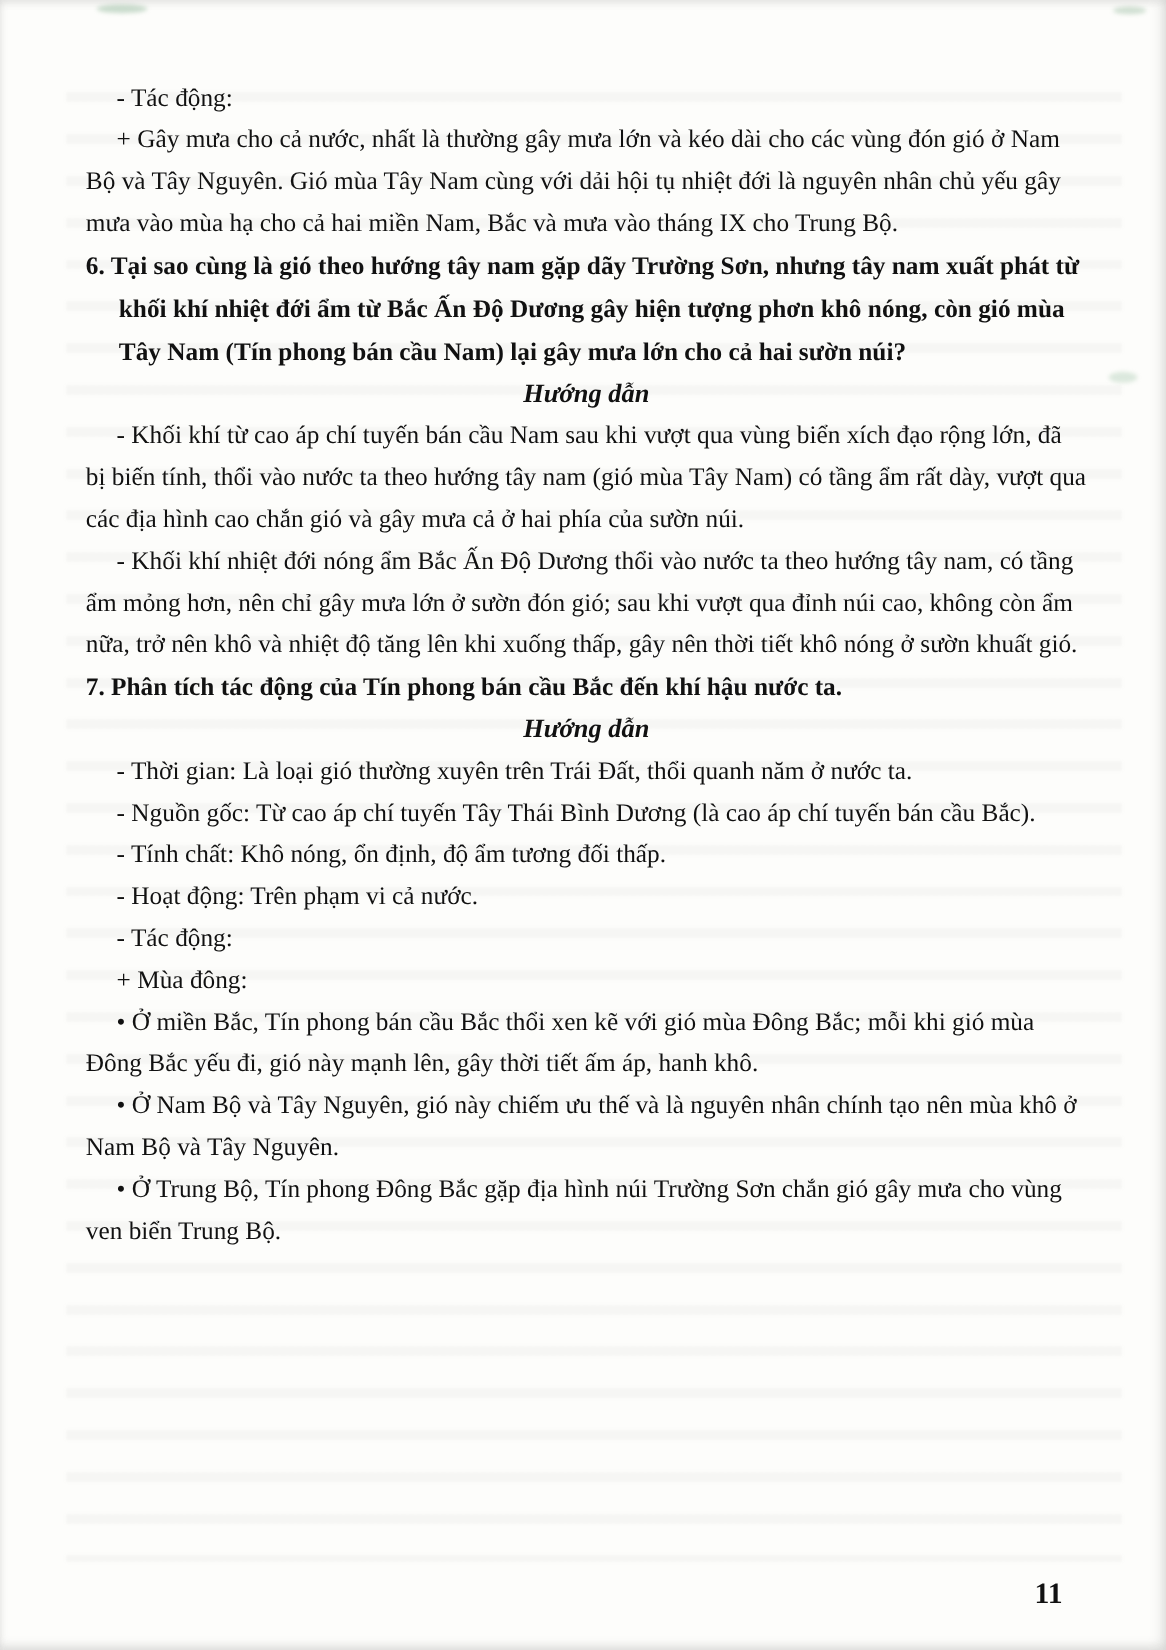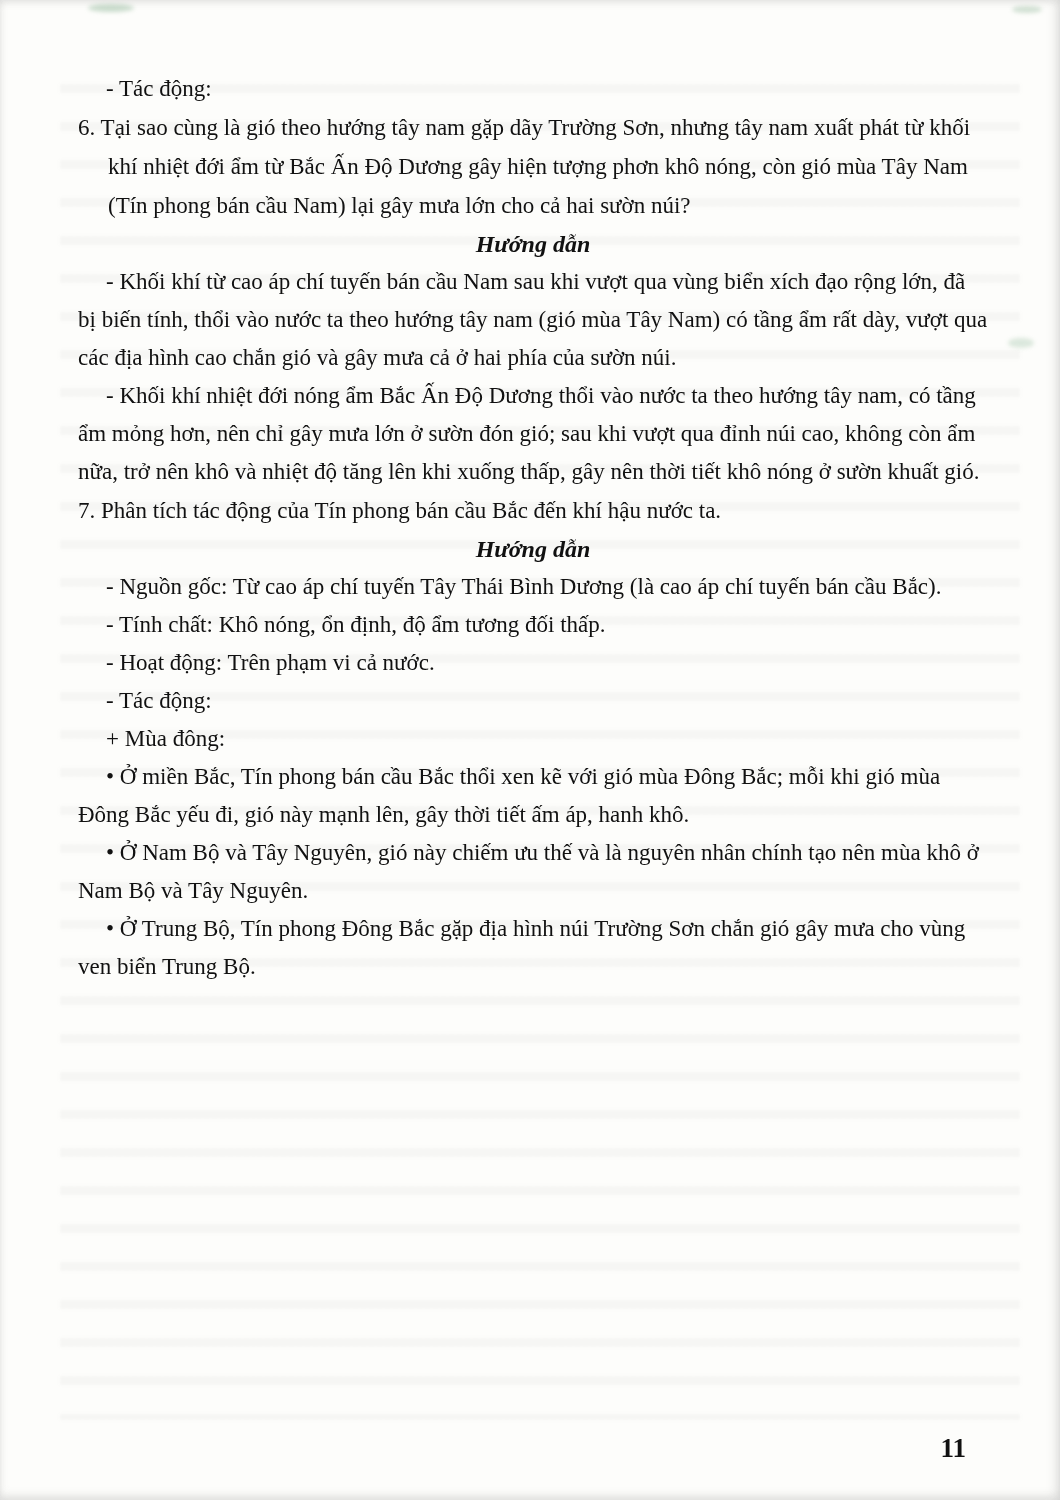--- a/index.html
+++ b/index.html
@@ -50,21 +50,21 @@
     font-size: 23px;
     line-height: 38px;
   }
   .content p { margin: 0; }
 
   .para {
     text-indent: 28px;
     margin-bottom: 2px;
   }
   .question {
-    font-weight: 400;
+    font-weight: 700;
     padding-left: 30px;
     text-indent: -30px;
     margin: 8px 0 6px 0;
     line-height: 39px;
   }
   .guide {
     text-align: center;
     font-weight: 700;
     font-style: italic;
     font-size: 24px;
@@ -88,26 +88,28 @@
 </head>
 <body>
 
 <div class="page">
   <div class="artifact art-top-left"></div>
   <div class="artifact art-top-right"></div>
   <div class="artifact art-mid-right"></div>
 
   <div class="content">
       <p class="para">- Tác động:</p>
+      <p class="para">+ Gây mưa cho cả nước, nhất là thường gây mưa lớn và kéo dài cho các vùng đón gió ở Nam Bộ và Tây Nguyên. Gió mùa Tây Nam cùng với dải hội tụ nhiệt đới là nguyên nhân chủ yếu gây mưa vào mùa hạ cho cả hai miền Nam, Bắc và mưa vào tháng IX cho Trung Bộ.</p>
       <p class="question">6. Tại sao cùng là gió theo hướng tây nam gặp dãy Trường Sơn, nhưng tây nam xuất phát từ khối khí nhiệt đới ẩm từ Bắc Ấn Độ Dương gây hiện tượng phơn khô nóng, còn gió mùa Tây Nam (Tín phong bán cầu Nam) lại gây mưa lớn cho cả hai sườn núi?</p>
       <p class="guide">Hướng dẫn</p>
       <p class="para">- Khối khí từ cao áp chí tuyến bán cầu Nam sau khi vượt qua vùng biển xích đạo rộng lớn, đã bị biến tính, thổi vào nước ta theo hướng tây nam (gió mùa Tây Nam) có tầng ẩm rất dày, vượt qua các địa hình cao chắn gió và gây mưa cả ở hai phía của sườn núi.</p>
       <p class="para">- Khối khí nhiệt đới nóng ẩm Bắc Ấn Độ Dương thổi vào nước ta theo hướng tây nam, có tầng ẩm mỏng hơn, nên chỉ gây mưa lớn ở sườn đón gió; sau khi vượt qua đỉnh núi cao, không còn ẩm nữa, trở nên khô và nhiệt độ tăng lên khi xuống thấp, gây nên thời tiết khô nóng ở sườn khuất gió.</p>
       <p class="question">7. Phân tích tác động của Tín phong bán cầu Bắc đến khí hậu nước ta.</p>
       <p class="guide">Hướng dẫn</p>
+      <p class="para">- Thời gian: Là loại gió thường xuyên trên Trái Đất, thổi quanh năm ở nước ta.</p>
       <p class="para">- Nguồn gốc: Từ cao áp chí tuyến Tây Thái Bình Dương (là cao áp chí tuyến bán cầu Bắc).</p>
       <p class="para">- Tính chất: Khô nóng, ổn định, độ ẩm tương đối thấp.</p>
       <p class="para">- Hoạt động: Trên phạm vi cả nước.</p>
       <p class="para">- Tác động:</p>
       <p class="para">+ Mùa đông:</p>
       <p class="bullet">• Ở miền Bắc, Tín phong bán cầu Bắc thổi xen kẽ với gió mùa Đông Bắc; mỗi khi gió mùa Đông Bắc yếu đi, gió này mạnh lên, gây thời tiết ấm áp, hanh khô.</p>
       <p class="bullet">• Ở Nam Bộ và Tây Nguyên, gió này chiếm ưu thế và là nguyên nhân chính tạo nên mùa khô ở Nam Bộ và Tây Nguyên.</p>
       <p class="bullet">• Ở Trung Bộ, Tín phong Đông Bắc gặp địa hình núi Trường Sơn chắn gió gây mưa cho vùng ven biển Trung Bộ.</p>
     </div>
 

